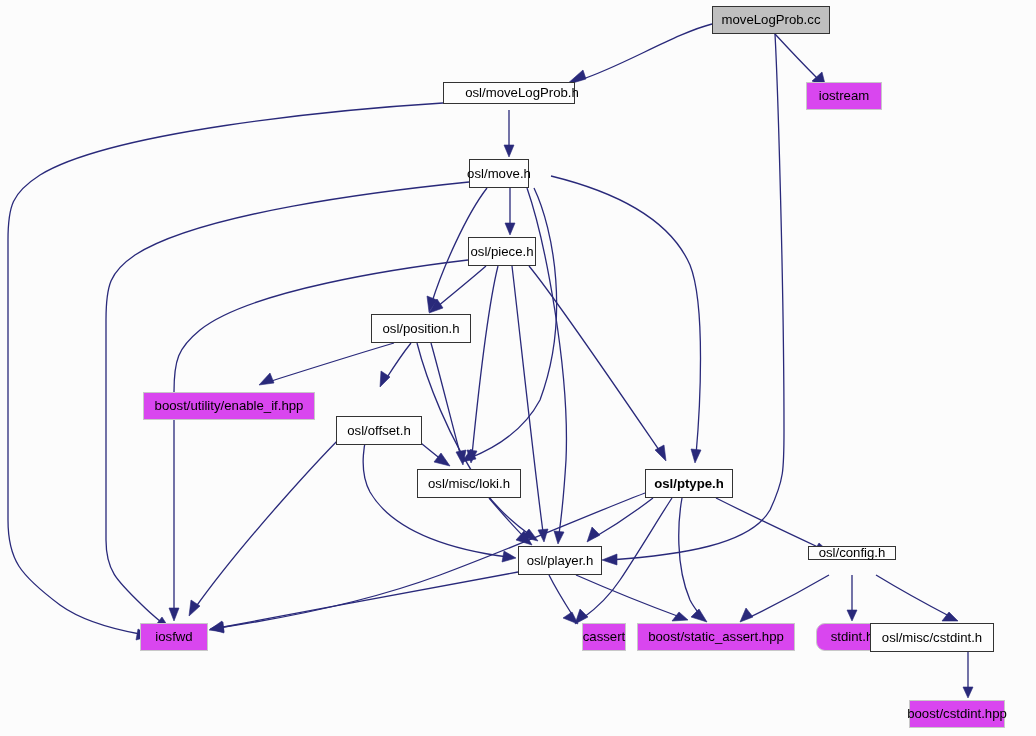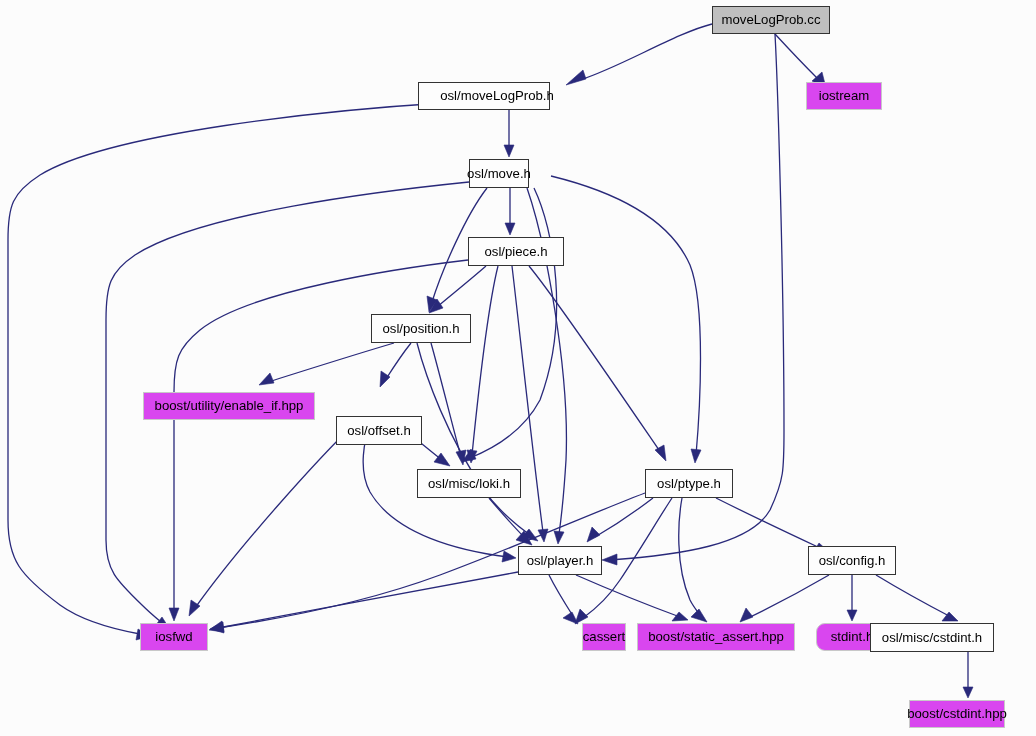--- a/index.html
+++ b/index.html
@@ -136,51 +136,51 @@
       <polygon class="arrow-head" fill="#29297a" stroke="#29297a" points="852,621 847,610 857,610"></polygon>
       <path class="edge-path" d="M876,575 C899,589 928,605 951,617" stroke="#29297a"></path>
       <polygon class="arrow-head" fill="#29297a" stroke="#29297a" points="958,621 942,621 949,612"></polygon>
       <path class="edge-path" d="M968,652 L968,689" stroke="#29297a"></path>
       <polygon class="arrow-head" fill="#29297a" stroke="#29297a" points="968,698 963,687 973,687"></polygon>
     </svg>
   <div id="nodes-layer">
       <div class="node-box root" style="left: 712px; top: 6px; width: 118px; height: 28px; background: rgb(191, 191, 191); border-color: rgb(51, 51, 51);">
         <span class="node-label">moveLogProb.cc</span>
       </div>
-      <div class="node-box internal" style="left: 418px; top: 82px; width: 132px; height: 28px; border-color: rgb(51, 51, 51); padding-left: 26px;">
+      <div class="node-box internal" style="left: 443px; top: 82px; width: 132px; height: 22px; border-color: rgb(51, 51, 51); padding-left: 26px;">
         <span class="node-label">osl/moveLogProb.h</span>
       </div>
       <div class="node-box external" style="left: 806px; top: 82px; width: 76px; height: 28px; border-color: rgb(200, 200, 200);">
         <span class="node-label">iostream</span>
       </div>
       <div class="node-box internal" style="left: 469px; top: 159px; width: 60px; height: 29px; border-color: rgb(51, 51, 51);">
         <span class="node-label">osl/move.h</span>
       </div>
-      <div class="node-box internal" style="left: 468px; top: 237px; width: 96px; height: 29px; border-color: rgb(51, 51, 51);">
+      <div class="node-box internal" style="left: 468px; top: 237px; width: 68px; height: 29px; border-color: rgb(51, 51, 51);">
         <span class="node-label">osl/piece.h</span>
       </div>
       <div class="node-box internal" style="left: 371px; top: 314px; width: 100px; height: 29px; border-color: rgb(51, 51, 51);">
         <span class="node-label">osl/position.h</span>
       </div>
       <div class="node-box external" style="left: 143px; top: 392px; width: 172px; height: 28px; border-color: rgb(200, 200, 200);">
         <span class="node-label">boost/utility/enable_if.hpp</span>
       </div>
       <div class="node-box internal" style="left: 336px; top: 392px; width: 86px; height: 29px; border-color: rgb(51, 51, 51); margin-top: 24px;">
         <span class="node-label">osl/offset.h</span>
       </div>
       <div class="node-box internal" style="left: 417px; top: 469px; width: 104px; height: 29px; border-color: rgb(51, 51, 51);">
         <span class="node-label">osl/misc/loki.h</span>
       </div>
-      <div class="node-box internal" style="left: 645px; top: 469px; width: 88px; height: 29px; border-color: rgb(51, 51, 51);">
+      <div class="node-box internal" style="left: 645px; top: 469px; width: 88px; height: 29px; border-color: rgb(51, 51, 51); font-weight: bold;">
         <span class="node-label">osl/ptype.h</span>
       </div>
       <div class="node-box internal" style="left: 518px; top: 546px; width: 84px; height: 29px; border-color: rgb(51, 51, 51);">
         <span class="node-label">osl/player.h</span>
       </div>
-      <div class="node-box internal" style="left: 808px; top: 546px; width: 88px; height: 29px; border-color: rgb(51, 51, 51);">
+      <div class="node-box internal" style="left: 808px; top: 546px; width: 88px; height: 14px; border-color: rgb(51, 51, 51);">
         <span class="node-label">osl/config.h</span>
       </div>
       <div class="node-box external" style="left: 140px; top: 623px; width: 68px; height: 28px; border-color: rgb(200, 200, 200);">
         <span class="node-label">iosfwd</span>
       </div>
       <div class="node-box external" style="left: 582px; top: 623px; width: 44px; height: 28px; border-color: rgb(200, 200, 200);">
         <span class="node-label">cassert</span>
       </div>
       <div class="node-box external" style="left: 637px; top: 623px; width: 158px; height: 28px; border-color: rgb(200, 200, 200);">
         <span class="node-label">boost/static_assert.hpp</span>

